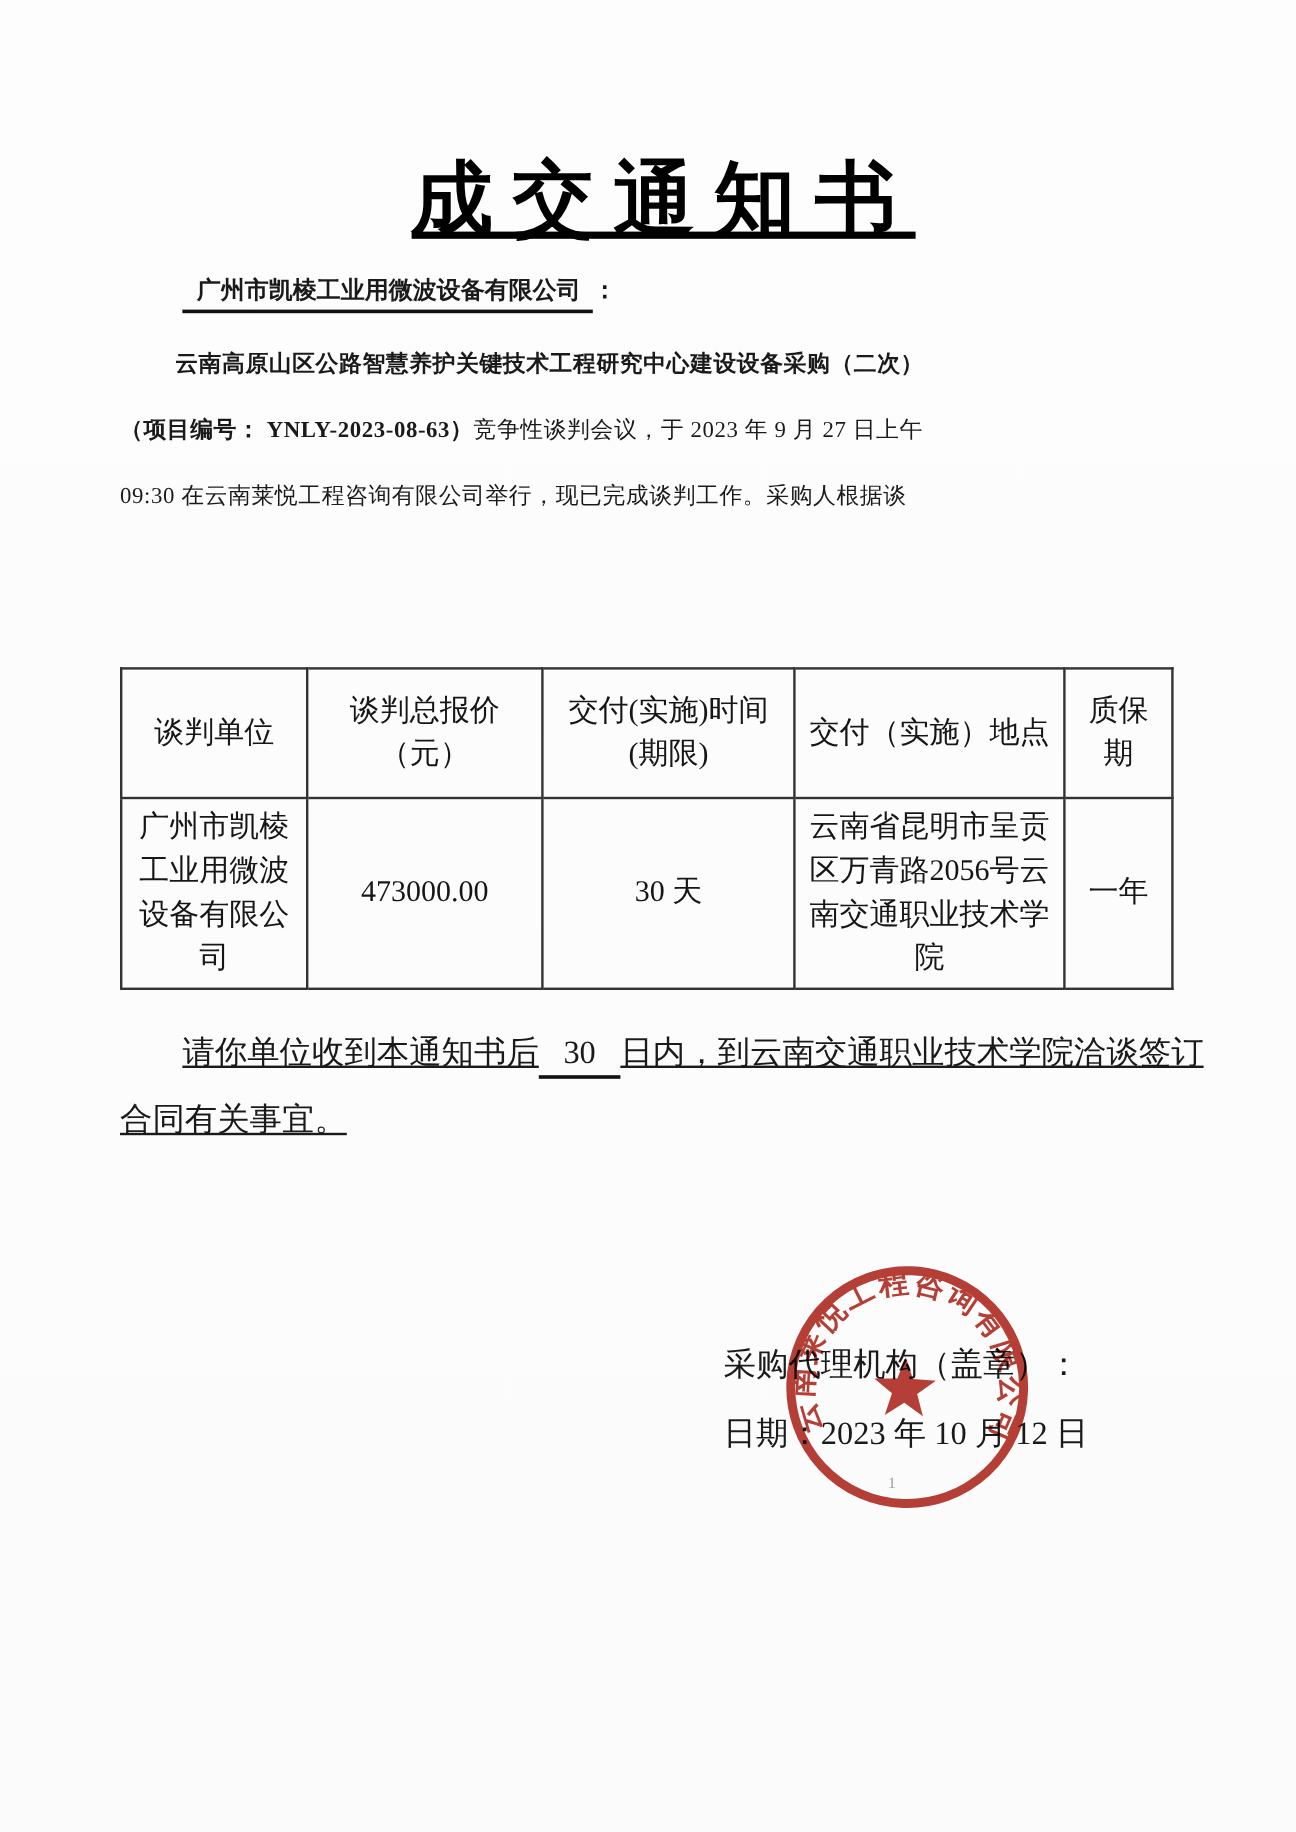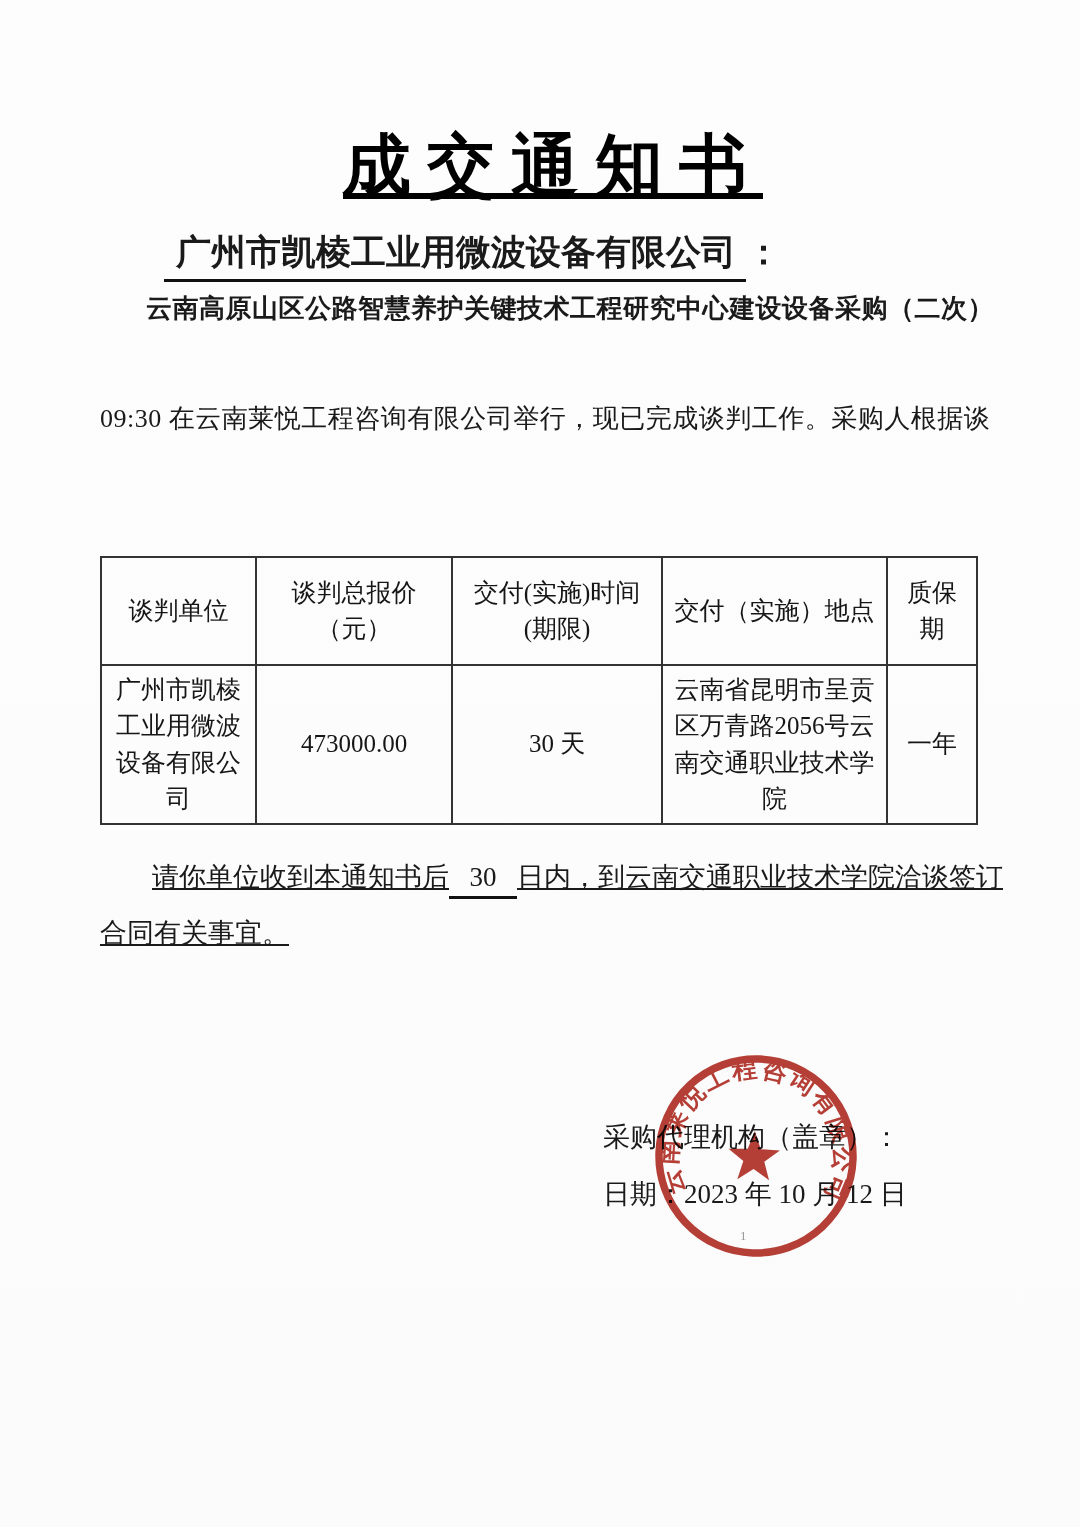--- a/index.html
+++ b/index.html
@@ -10,29 +10,29 @@
     position:relative; width:1080px; height:1527px; margin:0 auto;
     background:linear-gradient(180deg,#fdfdfd 0%, #fbfbfb 100%);
     overflow:hidden;
   }
   .doc-title {
     position:absolute; top:126px; left:13px; width:100%;
     text-align:center; font-size:68px; font-weight:900;
     letter-spacing:16px; color:#000; line-height:1.2;text-decoration:underline;
   }
   .addressee {
-    position:absolute; top:228px; left:164px;
-    font-size:35px; font-weight:bold; line-height:1.4;
+    position:absolute; top:228px; left:152px;
+    font-size:20px; font-weight:bold; line-height:1.4;
   }
   .addressee .addr-name {
     border-bottom:3px solid #111; padding:0 10px 2px 12px; display:inline-block;
   }
   .bodyline {
     position:absolute; left:100px; width:886px;
-    font-size:26px; line-height:1.3; letter-spacing:0.5px; white-space:nowrap;
+    font-size:19px; line-height:1.3; letter-spacing:0.5px; white-space:nowrap;
   }
   .b-l1 { top:292px; padding-left:46px; font-weight:bold; }
   .b-l2 { top:347px; }
   .b-l3 { top:402px; }
   .b-l4 { top:457px; }
   .bold { font-weight:bold; }
   .notice-table {
     position:absolute; top:556px; left:100px; width:876px;
     border-collapse:collapse; table-layout:fixed;
     font-size:25px; color:#161616;
@@ -75,20 +75,21 @@
 
 <div class="page">
 
   <h1 class="doc-title">成交通知书</h1>
 
   <div class="addressee">
     <span class="addr-name">广州市凯棱工业用微波设备有限公司</span><span>：</span>
   </div>
 
   <div class="bodyline b-l1">云南高原山区公路智慧养护关键技术工程研究中心建设设备采购（二次）</div>
+  <div class="bodyline b-l2"><span class="bold">（项目编号： YNLY-2023-08-63）</span><span>竞争性谈判会议，于 2023 年 9 月 27 日上午</span></div>
   <div class="bodyline b-l3">09:30 在云南莱悦工程咨询有限公司举行，现已完成谈判工作。采购人根据谈</div>
 
   <table class="notice-table">
     <colgroup>
       <col style="width:155px">
         <col style="width:196px">
         <col style="width:210px">
         <col style="width:225px">
         <col style="width:90px">
     </colgroup>

